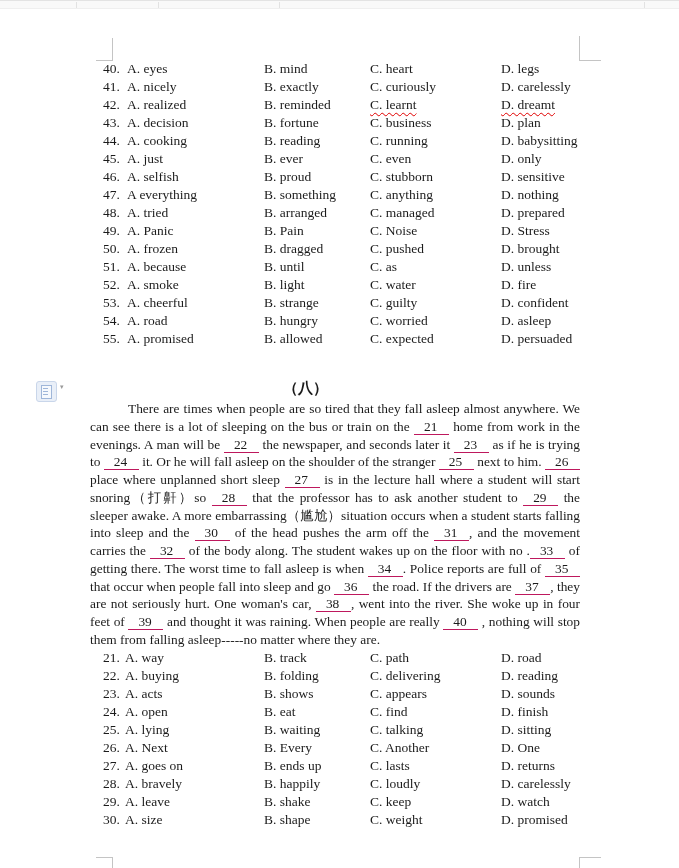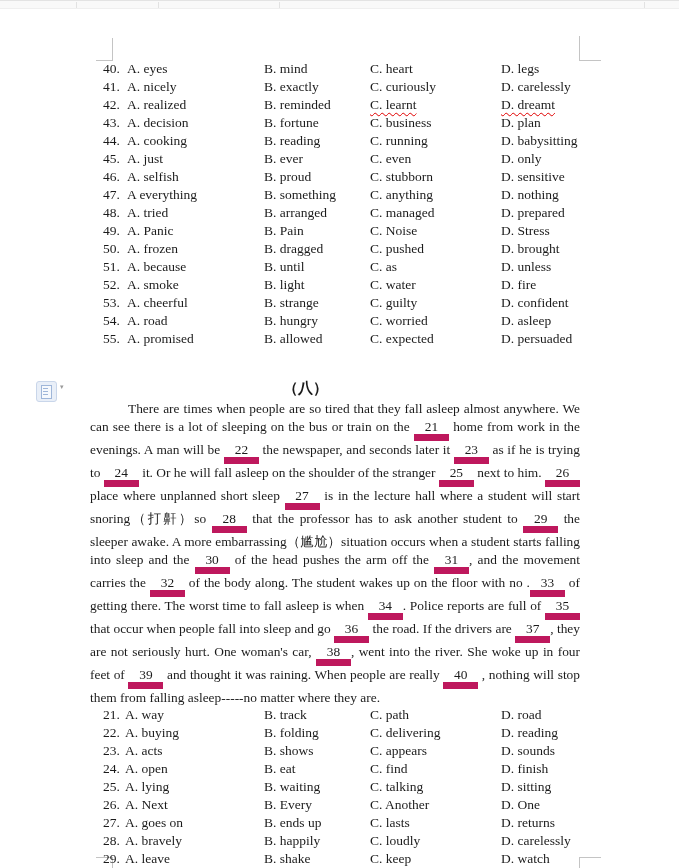--- a/index.html
+++ b/index.html
@@ -43,22 +43,22 @@
   .qlist.bottom .qa{left:35px;}
   .sq{text-decoration:underline wavy #e00000 1px;text-underline-offset:3px;}
 
   
   .section-head{position:relative;height:20px;margin-top:30px;}
   .section-title{position:absolute;left:193px;top:0;font-size:15px;font-weight:bold;line-height:20px;}
 
   
   .passage{margin-top:2px;width:490px;font-size:13.4px;line-height:17.75px;text-align:justify;
            text-indent:38px;}
-  .blank{display:inline-block;min-width:15px;padding:0 10px;text-align:center;text-indent:0;
-         border-bottom:7px solid #be185d;line-height:15px;}
+  .blank{display:inline-block;min-width:15px;padding:0 10px;text-align:left;text-indent:0;
+         border-bottom:1px solid #be185d;line-height:15px;}
 </style>
 </head>
 <body>
 
 <div id="screen">
 
   <div class="top-chrome">
     <div class="chrome-div" style="left:76px"></div>
     <div class="chrome-div" style="left:158px"></div>
     <div class="chrome-div" style="left:279px"></div>

